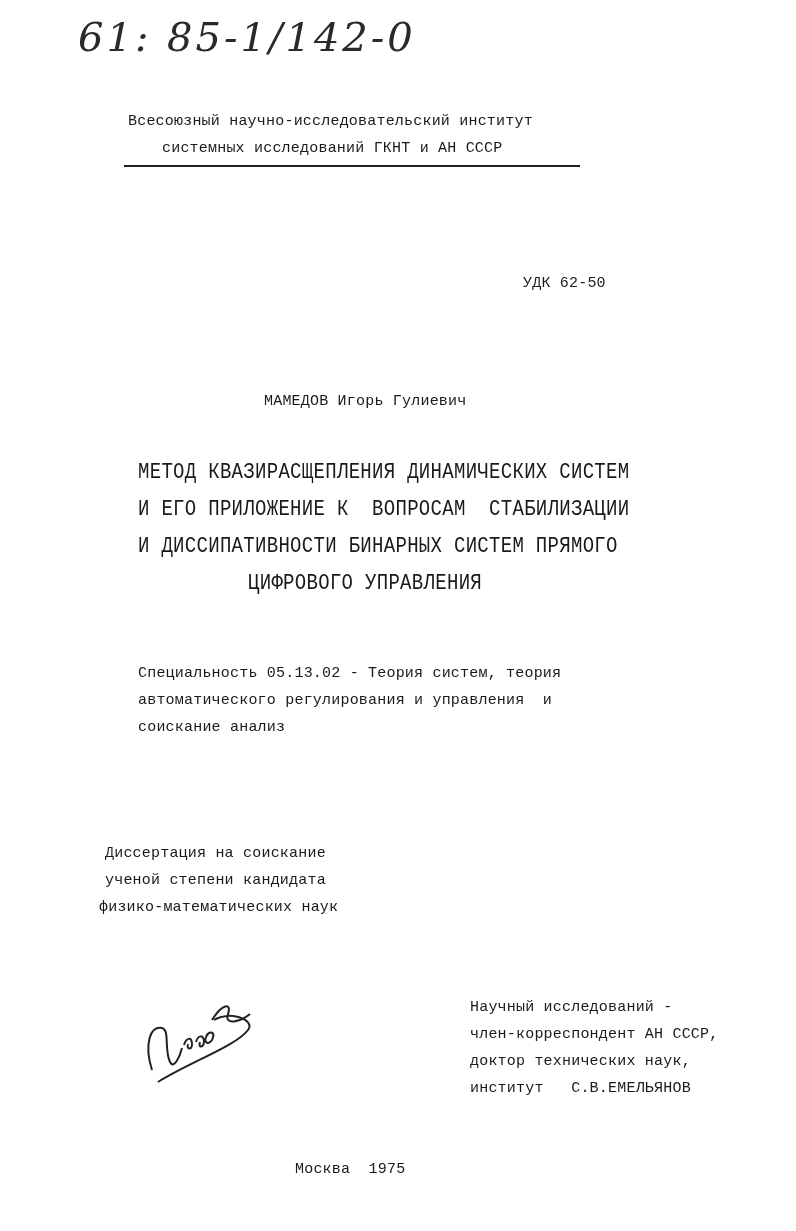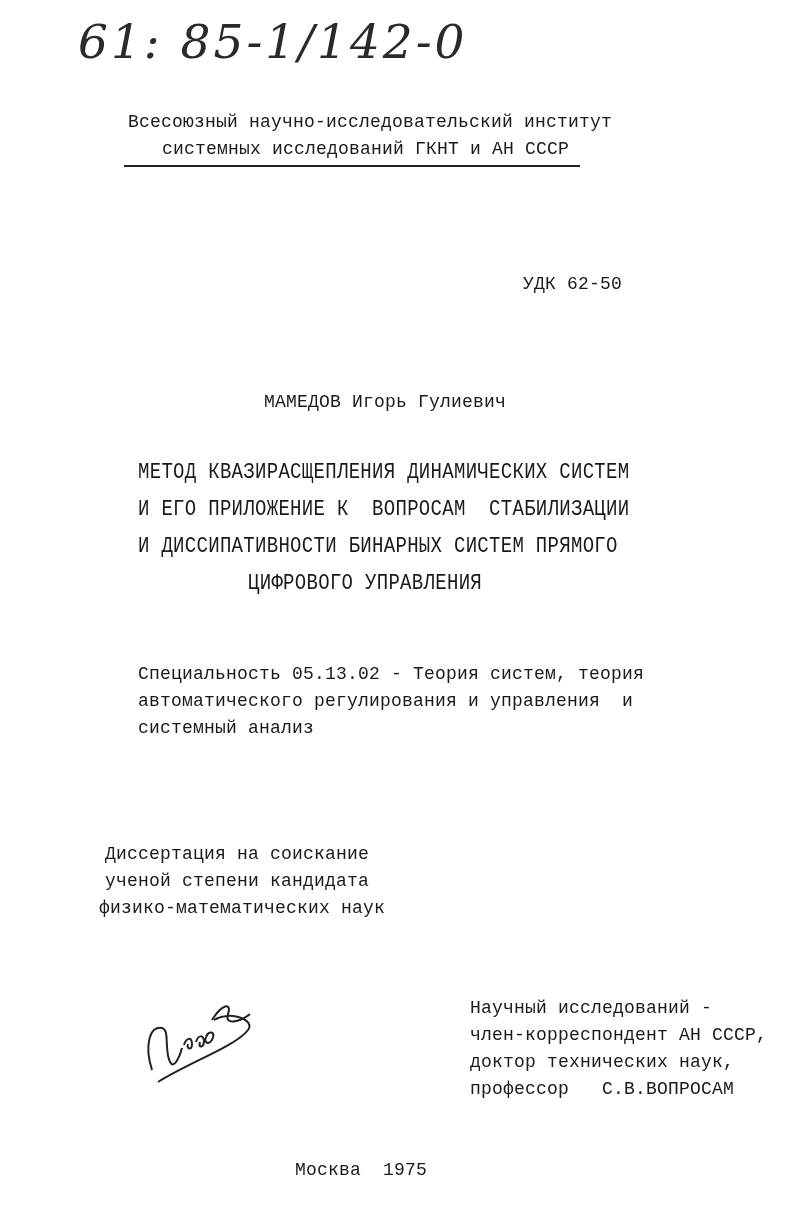--- a/index.html
+++ b/index.html
@@ -4,23 +4,23 @@
 <style>
   html, body { margin: 0; padding: 0; background: #ffffff; }
   body {
     width: 796px; height: 1231px; position: relative; overflow: hidden;
     font-family: "Liberation Mono", "DejaVu Sans Mono", monospace;
     color: #1a1a1a;
   }
   .abs { position: absolute; white-space: pre; }
   .handwritten {
     font-family: "DejaVu Serif", serif; font-style: italic;
-    font-size: 47px; color: #2a2a2a; letter-spacing: 3px;
+    font-size: 40px; color: #2a2a2a; letter-spacing: 3px;
   }
-  .typed { font-size: 18px; line-height: 28px; letter-spacing: 0.2px; }
+  .typed { font-size: 15px; line-height: 28px; letter-spacing: 0.2px; }
   .title { font-size: 19px; line-height: 37px; letter-spacing: 0.3px; transform: scaleY(1.15); transform-origin: top left; }
   .rule { position: absolute; height: 2px; background: #222; }
 </style>
 </head>
 <body>
 
 <div class="abs handwritten" style="left:78px; top:14px;">61: 85-1/142-0</div>
 
 <div class="abs typed" style="left:128px; top:108px;">Всесоюзный научно-исследовательский институт</div>
 <div class="abs typed" style="left:162px; top:135px;text-align:right;">системных исследований ГКНТ и АН СССР</div>
@@ -30,31 +30,31 @@
 
 <div class="abs typed" style="left:264px; top:388px;">МАМЕДОВ Игорь Гулиевич</div>
 
 <div class="abs title" style="left:138px; top:452px;">МЕТОД КВАЗИРАСЩЕПЛЕНИЯ ДИНАМИЧЕСКИХ СИСТЕМ</div>
 <div class="abs title" style="left:138px; top:489px;">И ЕГО ПРИЛОЖЕНИЕ К  ВОПРОСАМ  СТАБИЛИЗАЦИИ</div>
 <div class="abs title" style="left:138px; top:526px;">И ДИССИПАТИВНОСТИ БИНАРНЫХ СИСТЕМ ПРЯМОГО</div>
 <div class="abs title" style="left:248px; top:563px;">ЦИФРОВОГО УПРАВЛЕНИЯ</div>
 
 <div class="abs typed" style="left:138px; top:660px;">Специальность 05.13.02 - Теория систем, теория</div>
 <div class="abs typed" style="left:138px; top:687px;">автоматического регулирования и управления  и</div>
-<div class="abs typed" style="left:138px; top:714px;">системный анализ</div>
+<div class="abs typed" style="left:138px; top:714px;">соискание анализ</div>
 
 <div class="abs typed" style="left:105px; top:840px;">Диссертация на соискание</div>
 <div class="abs typed" style="left:105px; top:867px;">ученой степени кандидата</div>
 <div class="abs typed" style="left:99px; top:894px;">физико-математических наук</div>
 
 <svg class="abs" style="left:140px; top:990px;" width="120" height="95" viewBox="0 0 120 95">
   <path d="M12 80 C4 55, 10 35, 22 38 C30 40, 24 60, 30 72 C34 80, 40 66, 42 58" fill="none" stroke="#222" stroke-width="2"></path>
   <path d="M44 55 C46 48, 52 46, 52 54 C52 60, 46 60, 48 54" fill="none" stroke="#222" stroke-width="2"></path>
   <path d="M56 52 C58 45, 64 44, 64 52 C63 58, 58 58, 60 52 M66 46 C70 40, 76 42, 72 50 C68 56, 62 52, 68 44" fill="none" stroke="#222" stroke-width="2"></path>
   <path d="M72 30 C82 14, 92 12, 88 24 C84 36, 100 32, 110 24 M74 30 C90 20, 116 30, 108 40 C96 56, 50 72, 18 92" fill="none" stroke="#222" stroke-width="2"></path>
 </svg>
 
 <div class="abs typed" style="left:470px; top:994px;">Научный исследований -</div>
 <div class="abs typed" style="left:470px; top:1021px;">член-корреспондент АН СССР,</div>
 <div class="abs typed" style="left:470px; top:1048px;">доктор технических наук,</div>
-<div class="abs typed" style="left:470px; top:1075px;">профессор   С.В.ВОПРОСАМ</div>
+<div class="abs typed" style="left:470px; top:1075px;">институт   С.В.ЕМЕЛЬЯНОВ</div>
 
 <div class="abs typed" style="left:295px; top:1156px;">Москва  1975</div>
 
 </body></html>

